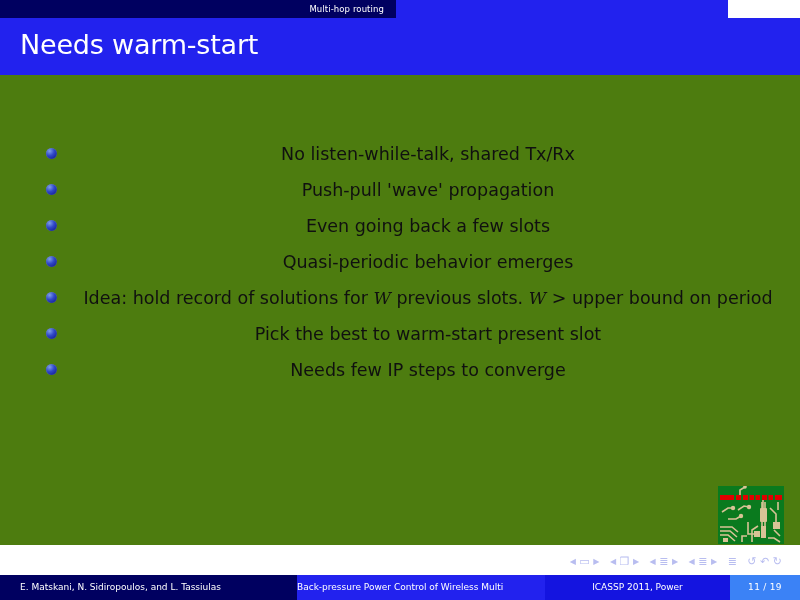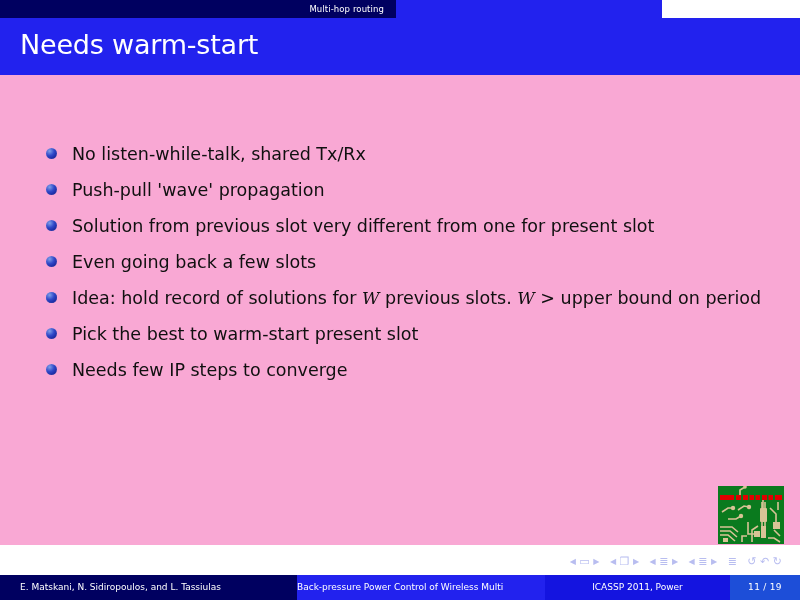--- a/index.html
+++ b/index.html
@@ -12,21 +12,21 @@
     height: 600px;
     overflow: hidden;
     font-family: "DejaVu Sans", sans-serif;
     position: relative;
   }
 
   
   .topbar {
     position: absolute;
     left: 0; top: 0;
-    width: 662px;
+    width: 728px;
     height: 18px;
     background: #2222ee;
   }
   .topbar-dark {
     position: absolute;
     left: 0; top: 0;
     width: 396px;
     height: 18px;
     background: #000060;
   }
@@ -66,21 +66,22 @@
     white-space: nowrap;
   }
 
   
   .content {
     position: absolute;
     left: 0;
     top: 75px;
     width: 800px;
     height: 470px;
-    background: #f9a8d4;
+    background: #4d7c0f;
+    text-align: center;
   }
   .bullet-list {
     position: absolute;
     left: 44px;
     top: 68px;
     width: 740px;
   }
   .bullet-item {
     position: relative;
     padding-left: 28px;
@@ -169,21 +170,21 @@
   }
   .foot-venue {
     left: 545px;
     width: 185px;
     background: #1414e0;
     text-align: center;
   }
   .foot-page {
     left: 730px;
     width: 70px;
-    background: #1d4ed8;
+    background: #3b82f6;
     text-align: center;
     letter-spacing: 0.3px;
   }
 </style>
 </head>
 <body>
 
 <div class="topbar">
   <div class="topbar-dark">
     <div class="tab-label">Multi-hop routing</div>
@@ -197,30 +198,27 @@
   <div class="bullet-list">
 
     <div class="bullet-item">
       <span class="dot"></span><span class="txt">No listen-while-talk, shared Tx/Rx</span>
     </div>
 
     <div class="bullet-item">
       <span class="dot"></span><span class="txt">Push-pull 'wave' propagation</span>
     </div>
 
-    <div class="bullet-item">
-      <span class="dot"></span><span class="txt">Solution from previous slot very different from one for present slot</span>
-    </div>
 
     <div class="bullet-item">
       <span class="dot"></span><span class="txt">Even going back a few slots</span>
     </div>
 
     <div class="bullet-item">
-      <span class="dot"></span>
+      <span class="dot"></span><span class="txt">Quasi-periodic behavior emerges</span>
     </div>
 
     <div class="bullet-item">
       <span class="dot"></span><span class="txt">Idea: hold record of solutions for </span><i>W</i><span class="txt"> previous slots. </span><i>W</i><span class="txt"> &gt; upper bound on period</span>
     </div>
 
 
     <div class="bullet-item">
       <span class="dot"></span><span class="txt">Pick the best to warm-start present slot</span>
     </div>

